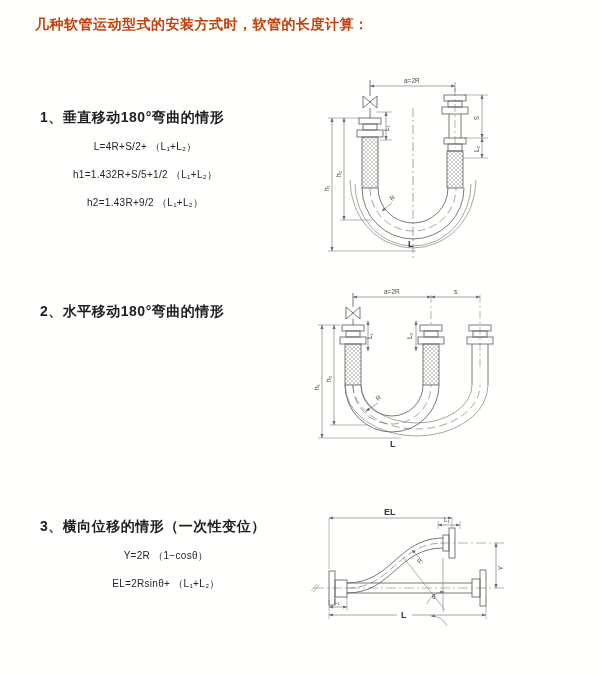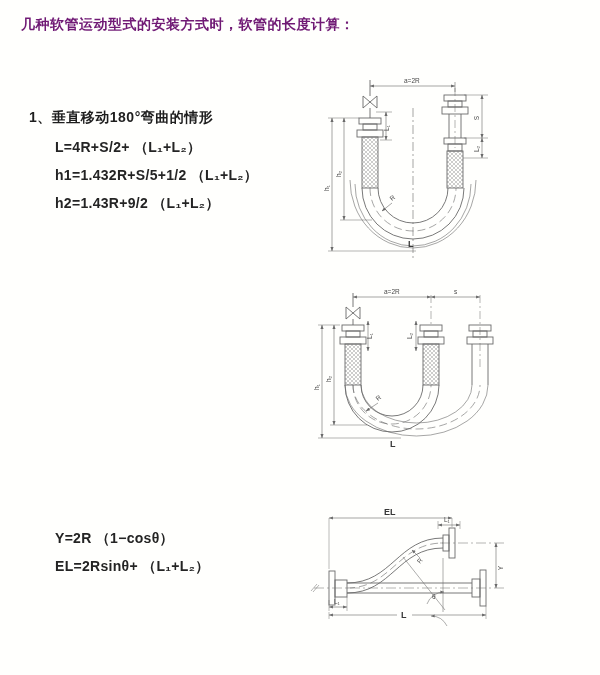--- a/index.html
+++ b/index.html
@@ -3,31 +3,31 @@
 <meta charset="utf-8">
 <style>
   html,body{margin:0;padding:0;}
   body{
     width:600px;height:675px;position:relative;overflow:hidden;
     background:#fffffd;
     font-family:"Liberation Sans","DejaVu Sans",sans-serif;
     color:#222;
   }
   .title{
-    position:absolute;left:21px;top:16px;
-    font-size:14px;font-weight:700;letter-spacing:.5px;color:#701a75;
-  }
-  .section{position:absolute;left:29px;}
+    position:absolute;left:35px;top:16px;
+    font-size:14px;font-weight:700;letter-spacing:.5px;color:#c2410c;
+  }
+  .section{position:absolute;left:40px;text-align:center;}
   .sec1{top:109px;} .sec2{top:303px;} .sec3{top:518px;}
   .sec-heading{
     font-size:14px;font-weight:700;letter-spacing:.5px;color:#1e1e1e;margin:0;
   }
   .formulas{margin:6px 0 0 26px;}
   .formula{
-    font-size:14px;font-weight:700;line-height:28px;color:#242424;
+    font-size:10px;font-weight:400;line-height:28px;color:#242424;
     letter-spacing:.3px;white-space:nowrap;
   }
   .diagram{position:absolute;}
   .d1{left:312px;top:70px;} .d2{left:306px;top:283px;} .d3{left:300px;top:500px;}
   svg text{fill:#4a4a4a;font-family:"Liberation Sans","DejaVu Sans",sans-serif;}
   .dimlbl{font-size:6.5px;}
   .biglbl{font-size:9px;font-weight:600;fill:#383838;}
 </style>
 </head>
 <body>
@@ -37,23 +37,25 @@
 <div class="section sec1">
   <div class="sec-heading">1、垂直移动180°弯曲的情形</div>
   <div class="formulas">
     <div class="formula">L=4R+S/2+ （L₁+L₂）</div>
     <div class="formula">h1=1.432R+S/5+1/2 （L₁+L₂）</div>
     <div class="formula">h2=1.43R+9/2 （L₁+L₂）</div>
   </div>
 </div>
 
 <div class="section sec2">
+  <div class="sec-heading">2、水平移动180°弯曲的情形</div>
 </div>
 
 <div class="section sec3">
+  <div class="sec-heading">3、横向位移的情形（一次性变位）</div>
   <div class="formulas">
     <div class="formula">Y=2R （1−cosθ）</div>
     <div class="formula">EL=2Rsinθ+ （L₁+L₂）</div>
   </div>
 </div>
 
 <svg class="diagram d1" width="222" height="196" viewBox="0 0 222 196">
   <defs>
     <pattern id="hatch1" width="4" height="4" patternUnits="userSpaceOnUse">
       <path d="M0,4 L4,0 M0,0 L4,4" stroke="#9b9b9b" stroke-width="0.5"></path>

